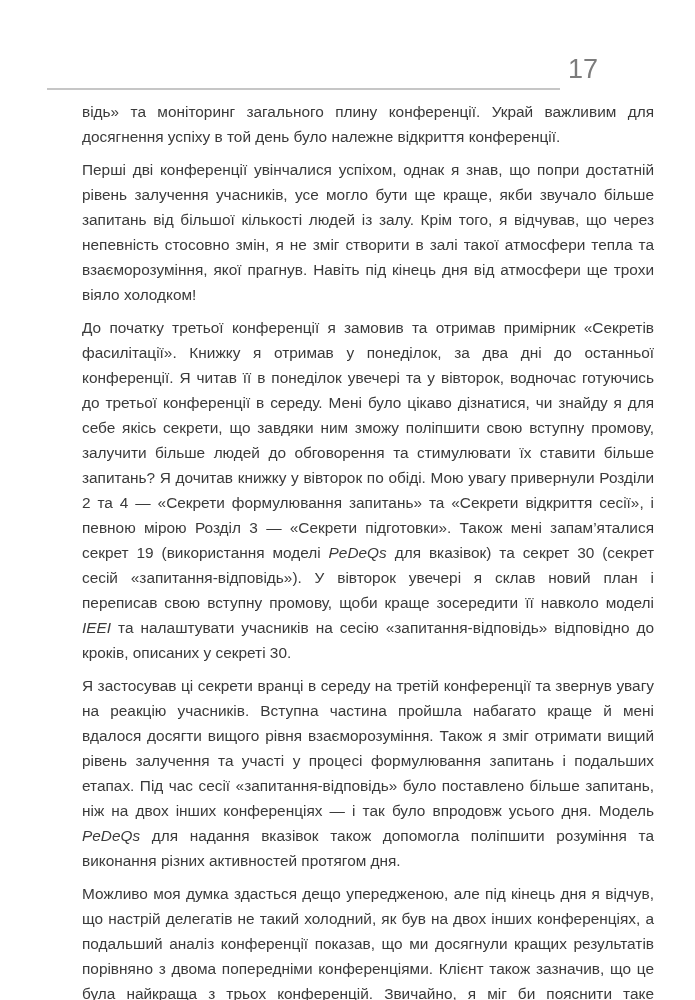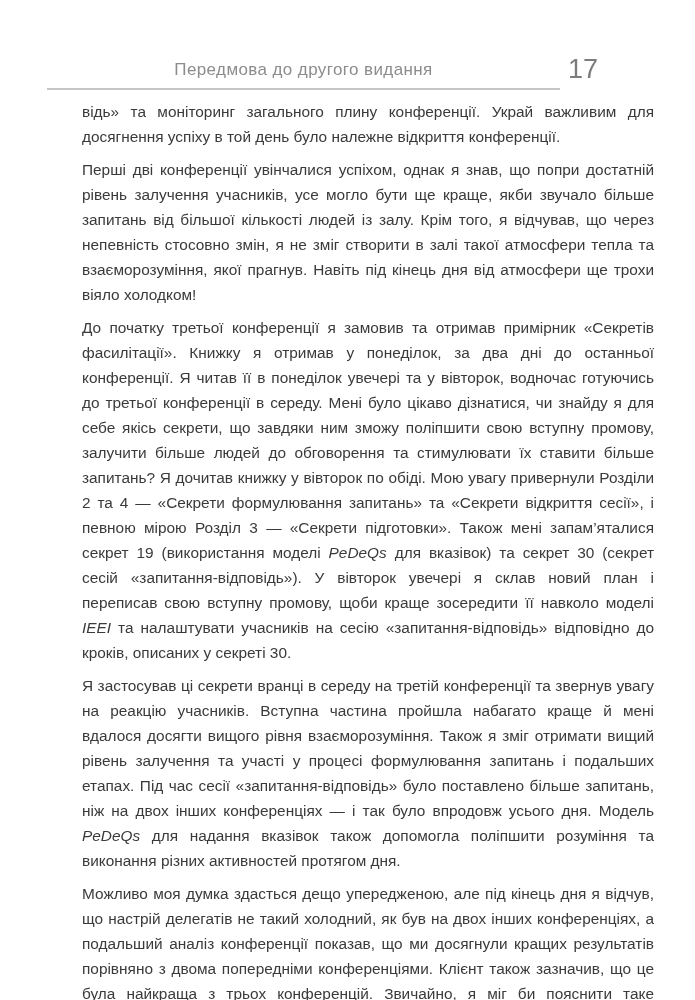--- a/index.html
+++ b/index.html
@@ -55,21 +55,20 @@
     margin: 0 0 8px 0;
   }
   .page-body em {
     font-style: italic;
   }
 </style>
 </head>
 <body>
 
 <div class="page">
-  <div class="running-header">Передмова до другого видання</div>
   <div class="page-number">17</div>
   <div class="header-rule"></div>
   <div class="page-body">
       <p><span>відь» та моніторинг загального плину конференції. Украй важливим для досягнення успіху в той день було належне відкриття конференції.</span></p>
       <p><span>Перші дві конференції увінчалися успіхом, однак я знав, що попри достатній рівень залучення учасників, усе могло бути ще краще, якби звучало більше запитань від більшої кількості людей із залу. Крім того, я відчував, що через непевність стосовно змін, я не зміг створити в залі такої атмосфери тепла та взаєморозуміння, якої прагнув. Навіть під кінець дня від атмосфери ще трохи віяло холодком!</span></p>
       <p><span>До початку третьої конференції я замовив та отримав примірник «Секретів фасилітації». Книжку я отримав у понеділок, за два дні до останньої конференції. Я читав її в понеділок увечері та у вівторок, водночас готуючись до третьої конференції в середу. Мені було цікаво дізнатися, чи знайду я для себе якісь секрети, що завдяки ним зможу поліпшити свою вступну промову, залучити більше людей до обговорення та стимулювати їх ставити більше запитань? Я дочитав книжку у вівторок по обіді. Мою увагу привернули Розділи 2 та 4 — «Секрети формулювання запитань» та «Секрети відкриття сесії», і певною мірою Розділ 3 — «Секрети підготовки». Також мені запам’яталися секрет 19 (використання моделі </span><em>PeDeQs</em><span> для вказівок) та секрет 30 (секрет сесій «запитання-відповідь»). У вівторок увечері я склав новий план і переписав свою вступну промову, щоби краще зосередити її навколо моделі </span><em>IEEI</em><span> та налаштувати учасників на сесію «запитання-відповідь» відповідно до кроків, описаних у секреті 30.</span></p>
       <p><span>Я застосував ці секрети вранці в середу на третій конференції та звернув увагу на реакцію учасників. Вступна частина пройшла набагато краще й мені вдалося досягти вищого рівня взаєморозуміння. Також я зміг отримати вищий рівень залучення та участі у процесі формулювання запитань і подальших етапах. Під час сесії «запитання-відповідь» було поставлено більше запитань, ніж на двох інших конференціях — і так було впродовж усього дня. Модель </span><em>PeDeQs</em><span> для надання вказівок також допомогла поліпшити розуміння та виконання різних активностей протягом дня.</span></p>
       <p><span>Можливо моя думка здасться дещо упередженою, але під кінець дня я відчув, що настрій делегатів не такий холодний, як був на двох інших конференціях, а подальший аналіз конференції показав, що ми досягнули кращих результатів порівняно з двома попередніми конференціями. Клієнт також зазначив, що це була найкраща з трьох конференцій. Звичайно, я міг би пояснити таке поліпшення тим, що вже призвичаївся до процесу конференції (усе ж таки, це була вже третя) — але я так не вважаю. Я вніс суттєві зміни (спираючись на те, що відкрив для себе в «Секретах фасилітації») у підхід до своєї фасилітації на третій конференції, бо знав, що ці зміни — у процесі, у словах та/або акценті — принесуть відмінні результати.</span></p>
     </div>
 </div>

